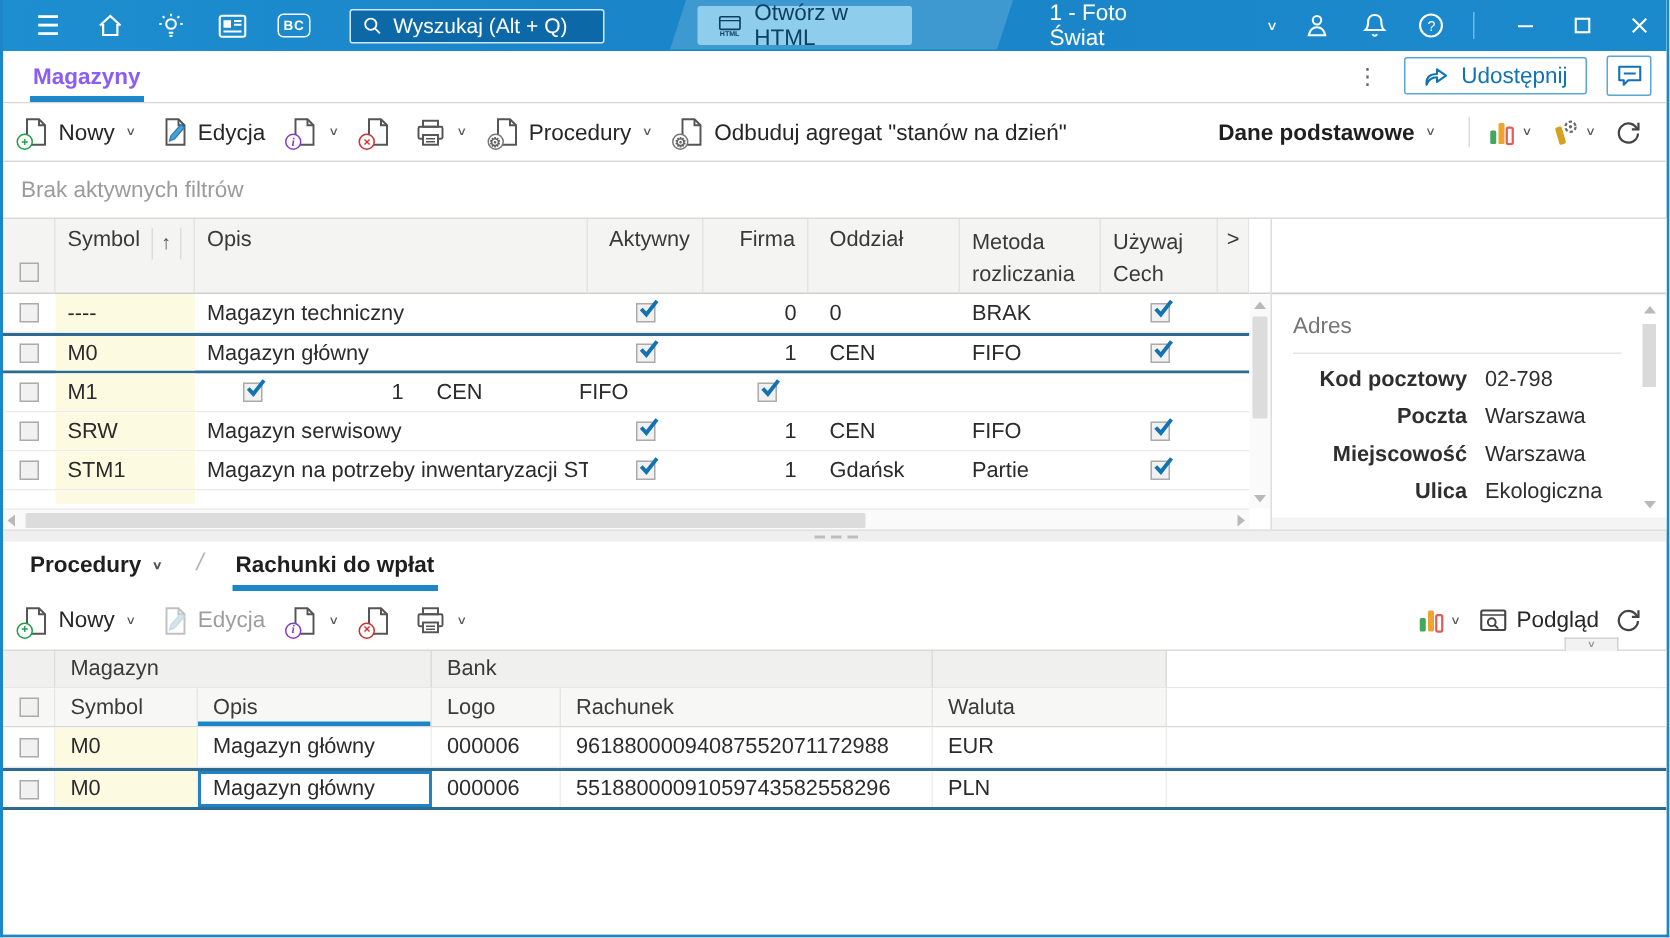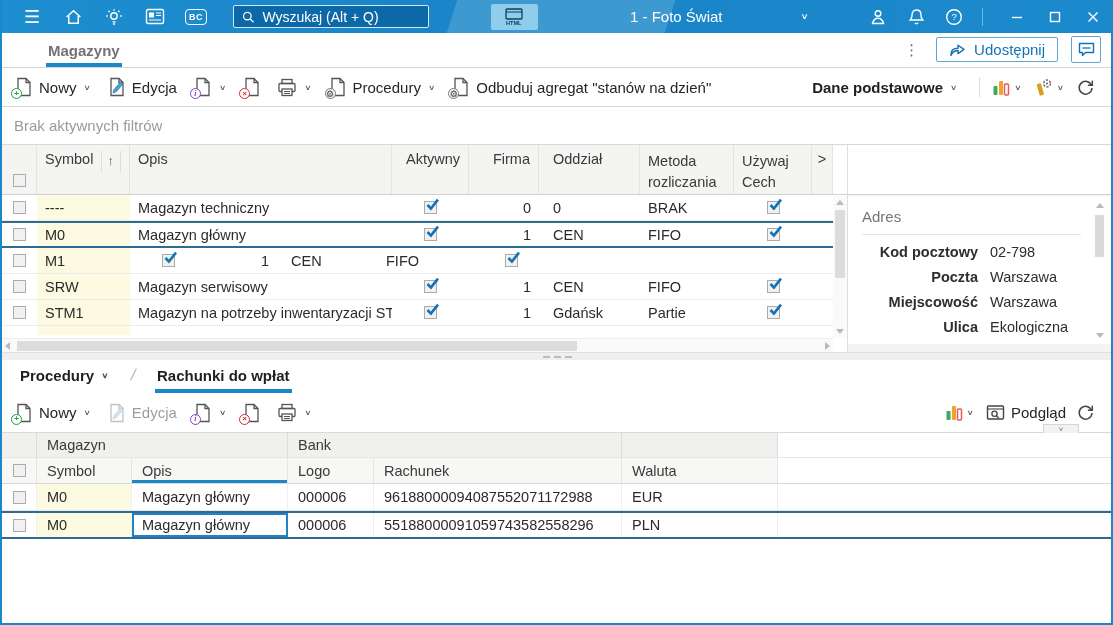--- a/index.html
+++ b/index.html
@@ -26,21 +26,21 @@
     padding:0 14px; border-radius:2px; margin-left:62px; font-size:15px; font-weight:400; z-index:2; cursor:pointer;}
   .company{ display:flex; align-items:center; margin-left:92px; font-size:15px; gap:78px; cursor:pointer;}
   .tb-right{ display:flex; align-items:center; margin-left:auto; gap:0; }
   .tb-right .tb-ic{ margin:0 0 0 14px; }
   .tb-sep{ width:1px; height:18px; background:rgba(255,255,255,.4); margin:0 8px 0 16px; }
   .chev{ font-size:10px; color:#555; display:inline-block; transform:scaleY(.75); }
   .chev.w{ color:#fff; font-size:11px; }
 
   
   .tabrow{ flex:0 0 35px; background:#fff; border-bottom:1px solid #d6d6d6; display:flex; align-items:flex-end; padding:0 10px 0 18px;}
-  .ptab{ font-size:15px; font-weight:700; color:#737373; border-bottom:4px solid #1b87c8; padding:6px 2px 4px;margin-left:26px;}
+  .ptab{ font-size:15px; font-weight:700; color:#8b5cf6; border-bottom:4px solid #1b87c8; padding:6px 2px 4px;}
   .tabrow-right{ margin-left:auto; display:flex; align-items:center; gap:13px; padding-bottom:4px;}
   .kebab{ color:#666; font-size:15px; padding:0 4px; cursor:pointer;}
   .share-btn{ display:flex; align-items:center; gap:8px; border:1px solid #5aa7d6; color:#1273b4;
     font-size:15px; padding:3px 12px; background:#fff; border-radius:2px; cursor:pointer;}
   .chat-btn{ border:1px solid #5aa7d6; background:#fff; border-radius:2px; width:30px; height:27px;
     display:flex; align-items:center; justify-content:center; cursor:pointer;}
 
   
   .toolbar{ flex:0 0 39px; display:flex; align-items:center; padding:0 12px 0 12px; border-bottom:1px solid #d9d9d9; background:#fff;}
   .tbtn{ display:flex; align-items:center; gap:6px; margin-right:16px; font-size:15px; color:#262626; cursor:pointer; white-space:nowrap;}
@@ -198,20 +198,21 @@
           <path d="M9.2 9.2L13 13" stroke="#fff" stroke-width="1.4"></path>
         </svg>
       <input type="text" placeholder="Wyszukaj (Alt + Q)" style="">
     </div>
     <div class="openhtml">
       <svg width="19" height="17" viewBox="0 0 19 17">
         <rect x="1" y="1" width="16" height="10" rx="1" fill="none" stroke="#0d3f63" stroke-width="1.3"></rect>
         <path d="M1 4h16" stroke="#0d3f63" stroke-width="1"></path>
         <text x="1" y="16.5" font-size="5.6" font-weight="700" fill="#0d3f63" font-family="Liberation Sans, sans-serif">HTML</text>
       </svg>
+      <span>Otwórz w HTML</span>
     </div>
     <div class="company">
       <span>1 - Foto Świat</span>
       <span class="chev w">∨</span>
     </div>
     <div class="tb-right">
       <div class="tb-ic">
         <svg width="18" height="18" viewBox="0 0 18 18">
             <circle cx="9" cy="5.5" r="2.8" fill="none" stroke="#fff" stroke-width="1.4"></circle>
             <path d="M3.5 15.5c.8-3.6 3-5.3 5.5-5.3s4.7 1.7 5.5 5.3z" fill="none" stroke="#fff" stroke-width="1.4"></path>

